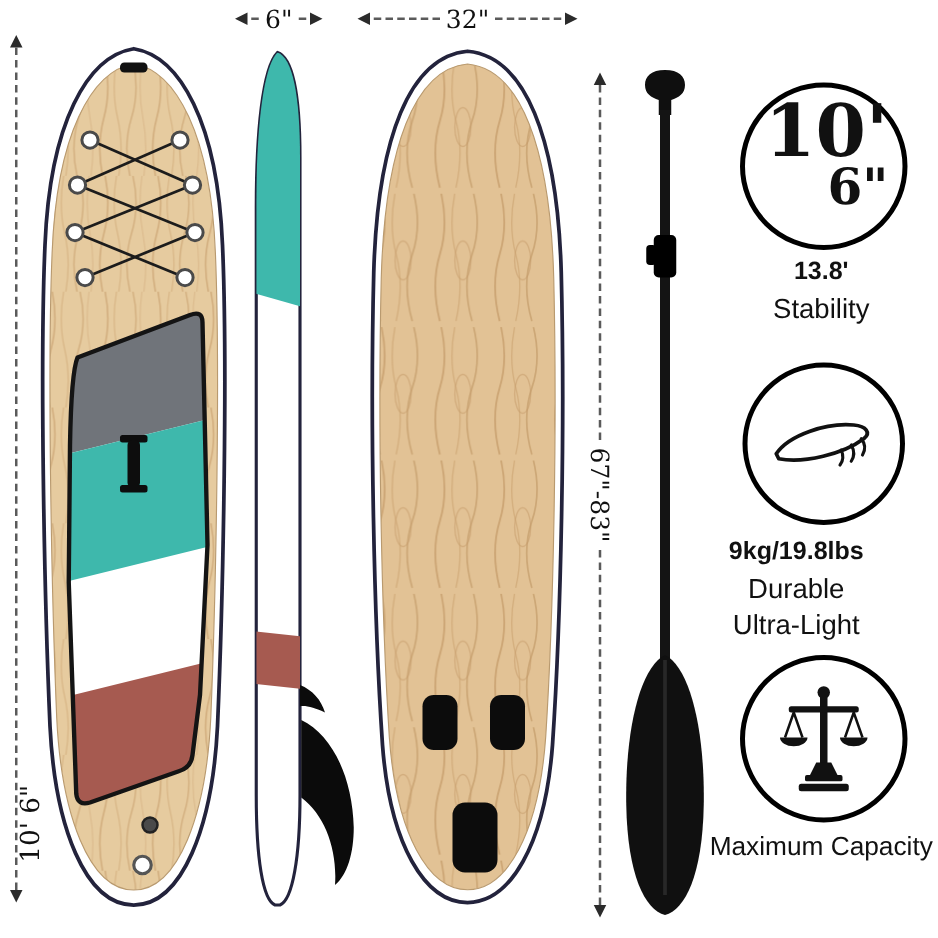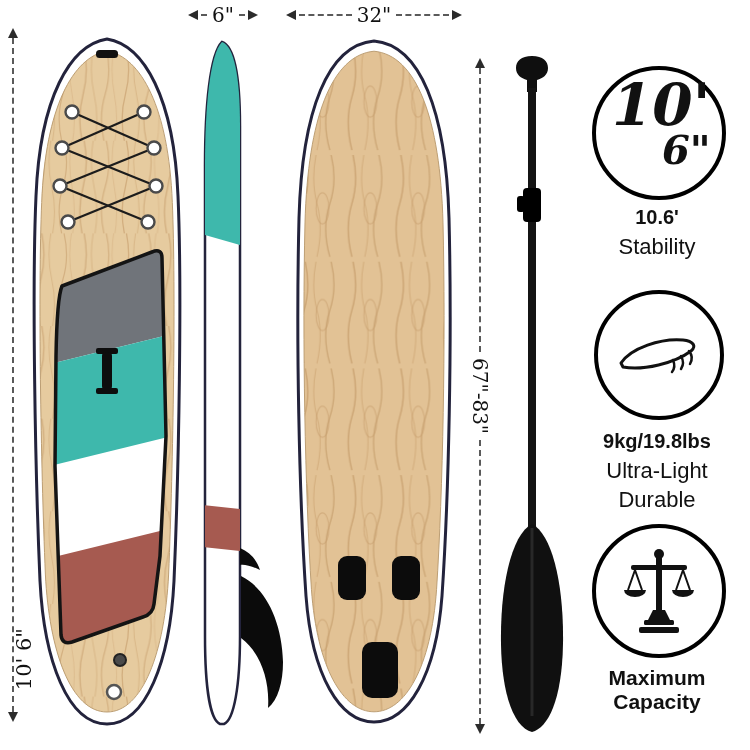--- a/index.html
+++ b/index.html
@@ -24,33 +24,33 @@
   .dim-paddle{left:469px;top:58px;width:22px;height:676px;}
   .vlabel-mid{writing-mode:vertical-rl;font-family:"DejaVu Serif",serif;font-size:20px;margin:6px 0;white-space:nowrap;}
 
   
   .board1{position:absolute;left:26px;top:36px;}
   .board2{position:absolute;left:194px;top:36px;}
   .board3{position:absolute;left:288px;top:38px;}
   .paddle{position:absolute;left:496px;top:54px;}
 
   
-  .badge-circle{position:absolute;left:592px;top:66px;width:126px;height:126px;border:4px solid #000;border-radius:50%;font-style:italic;}
+  .badge-circle{position:absolute;left:592px;top:66px;width:126px;height:126px;border:4px solid #000;border-radius:50%;}
   .b-feet{position:absolute;left:16px;top:4px;font-family:"DejaVu Serif",serif;font-weight:700;font-size:58px;line-height:1.1;}
   .b-in{position:absolute;left:66px;top:58px;font-family:"DejaVu Serif",serif;font-weight:700;font-size:40px;line-height:1.1;}
   .icon-circle{position:absolute;border:4px solid #000;border-radius:50%;display:flex;align-items:center;justify-content:center;background:#fff;}
   .ic2{left:594px;top:290px;width:122px;height:122px;}
   .ic3{left:592px;top:524px;width:126px;height:126px;}
   .feat{position:absolute;text-align:center;}
   .feat1{left:578px;top:206px;width:158px;}
-  .feat2{left:578px;top:430px;width:158px;text-align:center;}
+  .feat2{left:558px;top:430px;width:158px;text-align:center;}
   .feat3{left:564px;top:666px;width:186px;}
   .feat-title{font-weight:700;font-size:20px;margin-bottom:3px;}
   .feat-line{font-size:22px;line-height:1.32;}
-  .feat3 .feat-title{font-weight:700;font-size:21px;margin-bottom:2px;}
+  .feat3 .feat-title{font-weight:400;font-size:21px;margin-bottom:2px;}
   .feat3 .feat-line{font-size:19px;}
 </style>
 </head>
 <body>
 
 <div class="stage">
 
   <div class="dim-v dim-length">
     <i class="ar-up"></i>
     <i class="vdash"></i>
@@ -176,37 +176,37 @@
     <path d="M36,470 C56,480 68,530 67,590 C66,646 52,674 36,678 C20,674 6,646 5,590 C4,530 16,480 36,470 Z" fill="#101010"></path>
     <path d="M36,474 L36,662" stroke="#2e2e2e" stroke-width="3" opacity="0.8" fill="none"></path>
   </svg>
 
   <div class="badge-circle">
     <span class="b-feet">10'</span>
     <span class="b-in">6"</span>
   </div>
 
   <div class="feat feat1">
-    <div class="feat-title">10.6'</div>
+    <div class="feat-title">13.8'</div>
     <div class="feat-line">Stability</div>
   </div>
 
   <div class="icon-circle ic2">
     <svg width="84" height="50" viewBox="0 0 84 50">
       <path d="M4,33 C14,18 44,8 66,10 C76,11 80,16 74,21 C58,33 26,41 6,37 Z" fill="none" stroke="#111" stroke-width="3" stroke-linejoin="round"></path>
       <path d="M56,30 q3,7 -1,12" fill="none" stroke="#111" stroke-width="2.5" stroke-linecap="round"></path>
       <path d="M64,26 q4,7 0,13" fill="none" stroke="#111" stroke-width="2.5" stroke-linecap="round"></path>
       <path d="M72,21 q5,6 1,13" fill="none" stroke="#111" stroke-width="2.5" stroke-linecap="round"></path>
     </svg>
   </div>
 
   <div class="feat feat2">
     <div class="feat-title">9kg/19.8lbs</div>
+    <div class="feat-line">Durable</div>
     <div class="feat-line">Ultra-Light</div>
-    <div class="feat-line">Durable</div>
   </div>
 
   <div class="icon-circle ic3">
     <svg width="74" height="86" viewBox="0 0 74 86">
       <circle cx="37" cy="6" r="5" fill="#111"></circle>
       <rect x="34" y="8" width="6" height="56" fill="#111"></rect>
       <rect x="9" y="17" width="56" height="5" rx="2" fill="#111"></rect>
       <path d="M13,22 L6,42 M13,22 L20,42" stroke="#111" stroke-width="2" fill="none"></path>
       <path d="M2,42 A11,7 0 0 0 24,42 Z" fill="#111"></path>
       <path d="M61,22 L54,42 M61,22 L68,42" stroke="#111" stroke-width="2" fill="none"></path>

